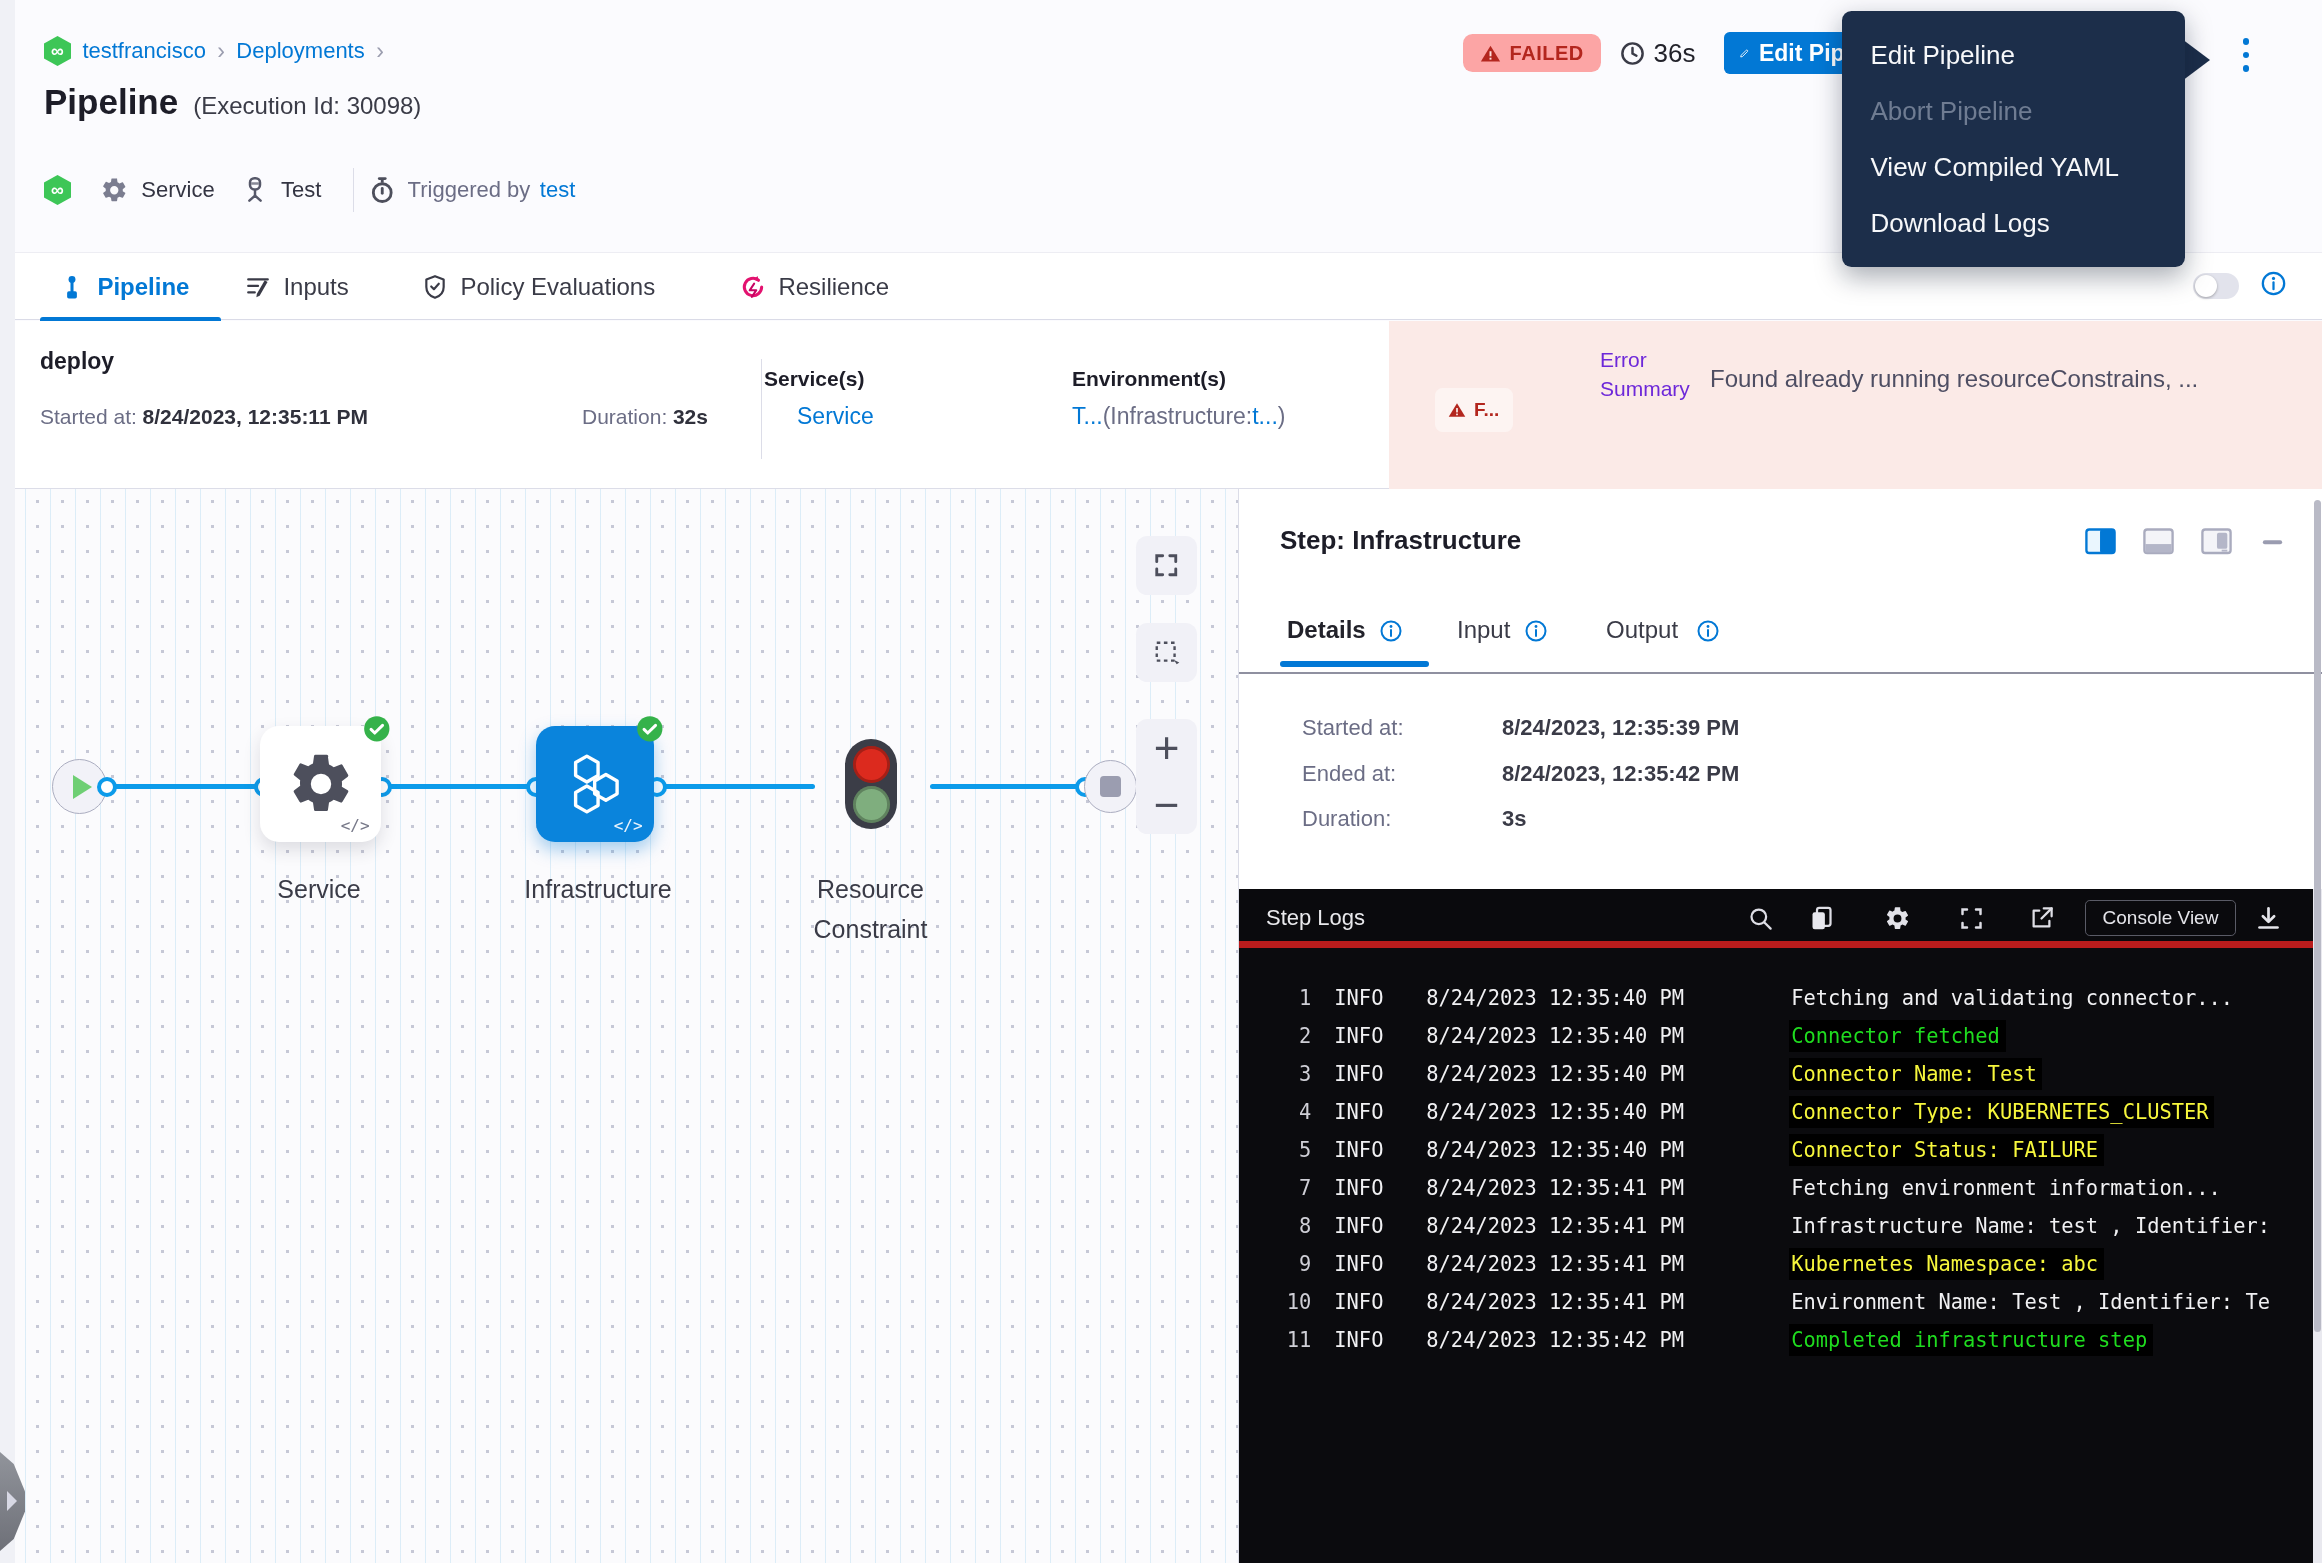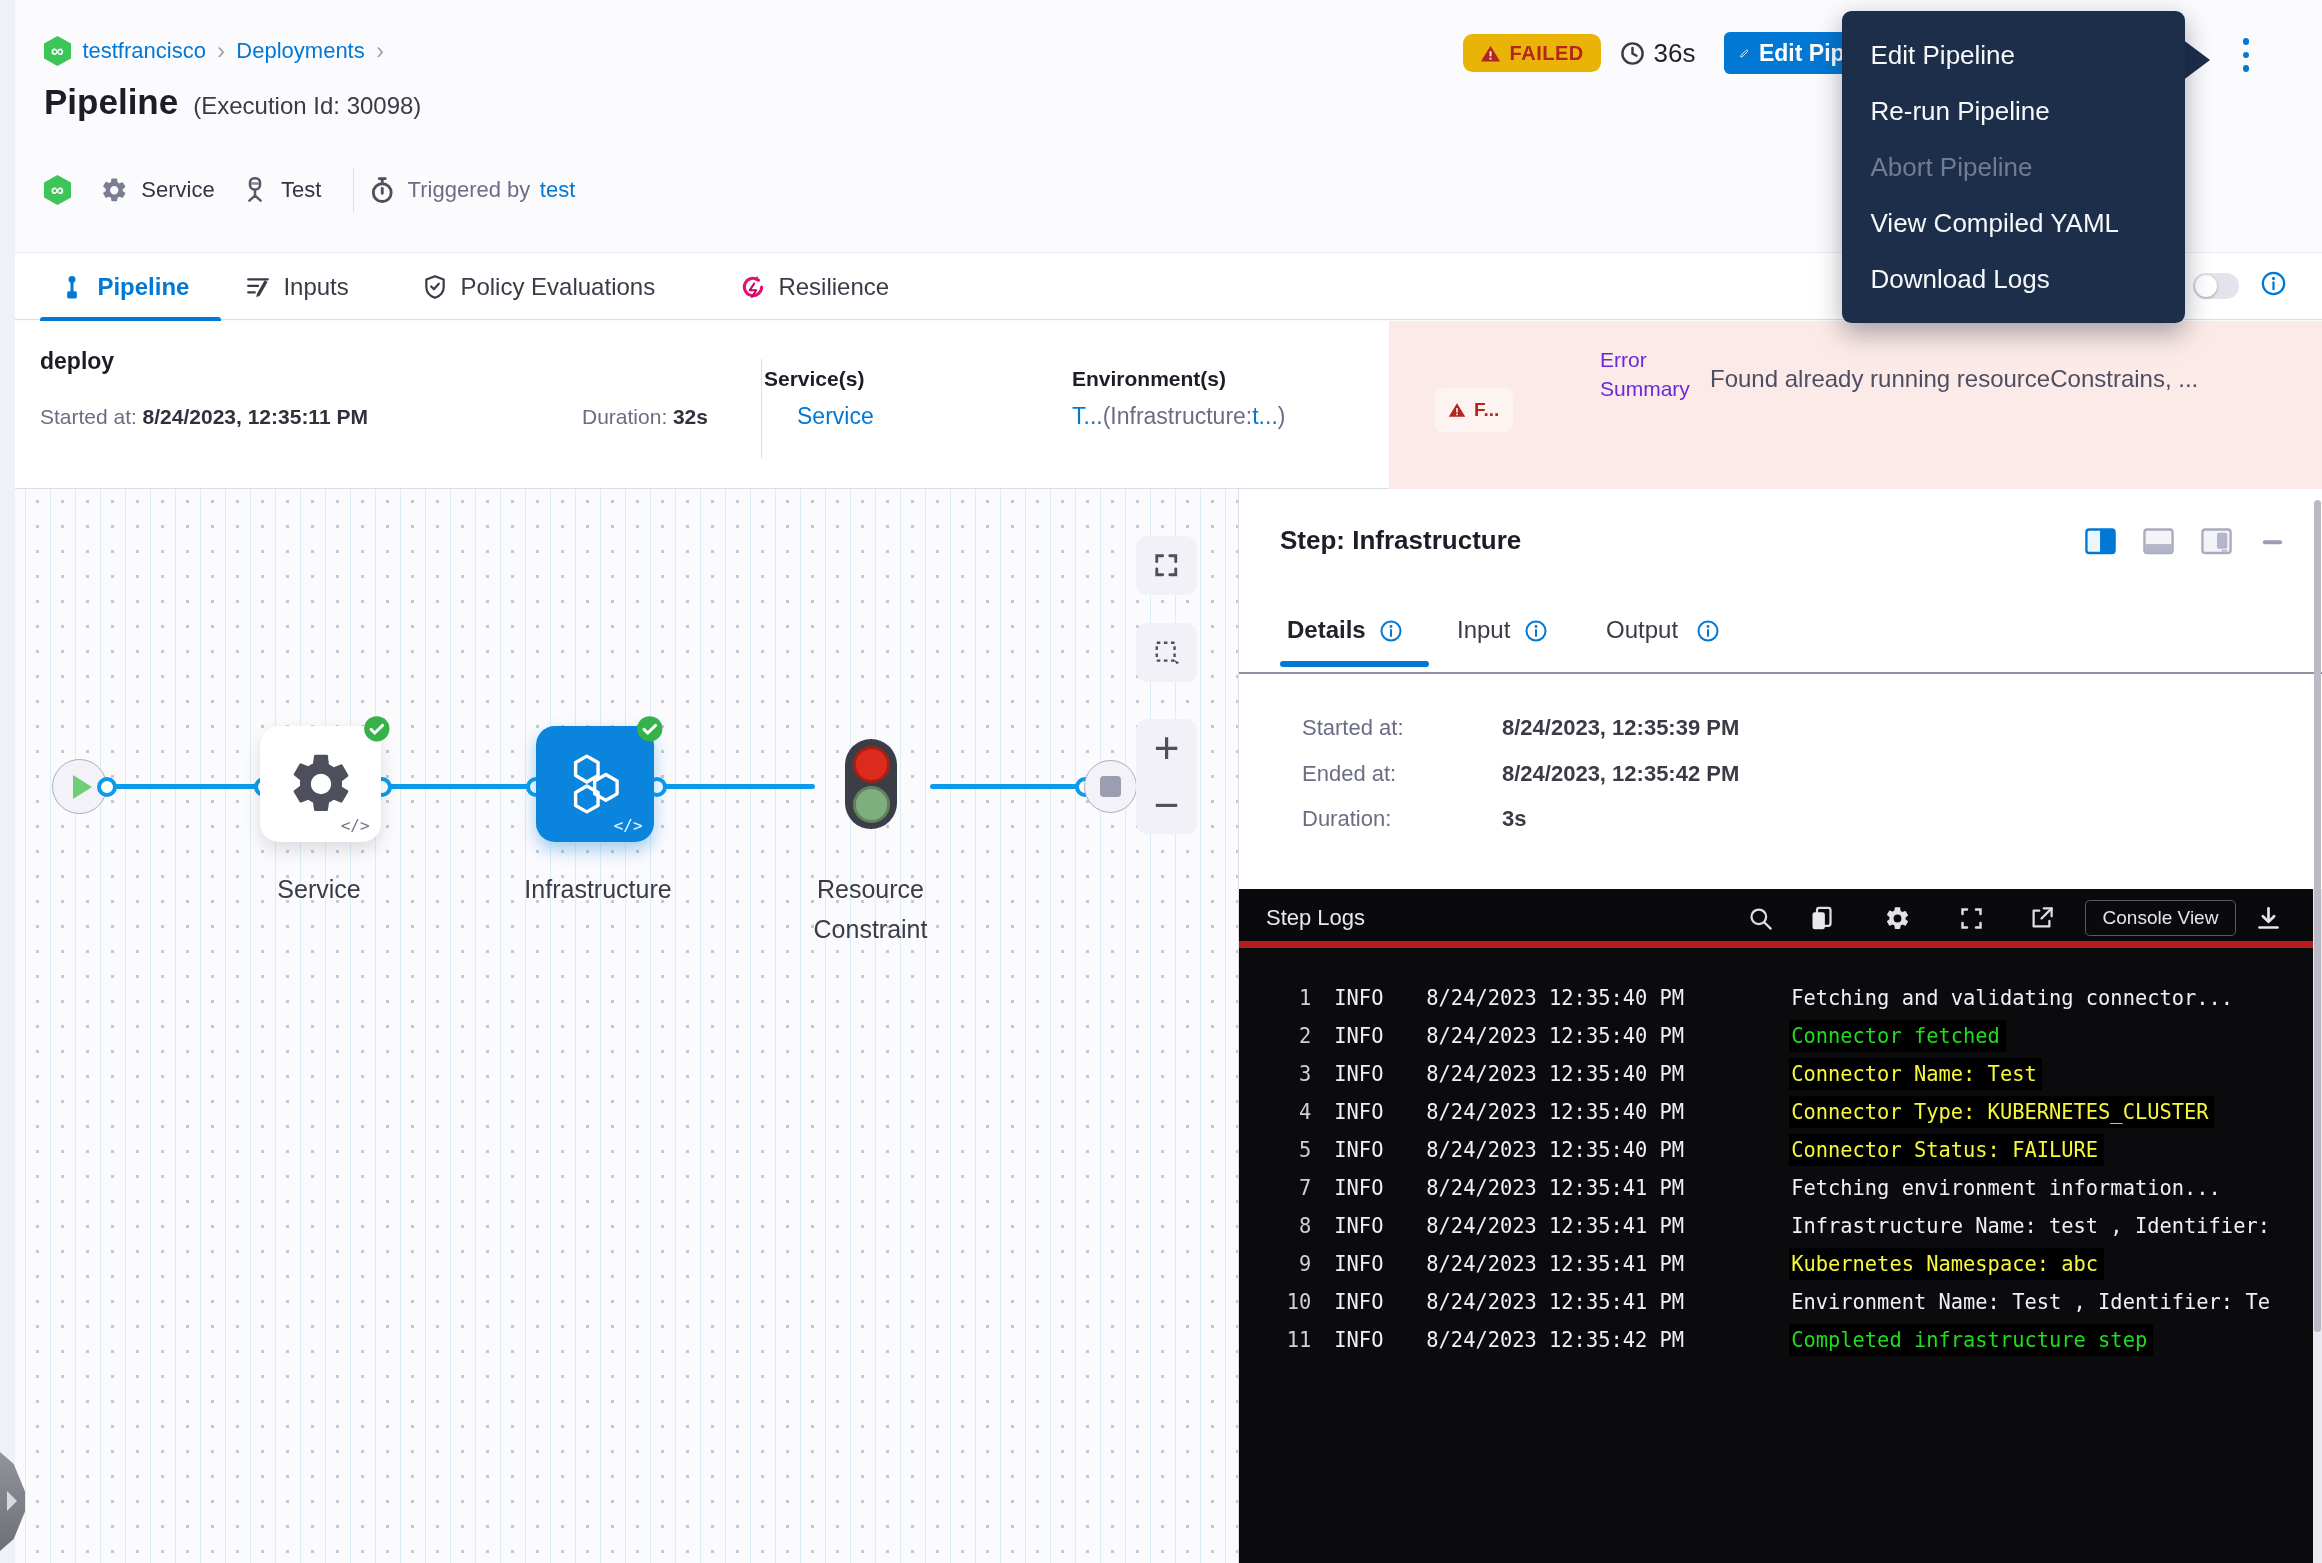--- a/index.html
+++ b/index.html
@@ -24,21 +24,21 @@
   .crumb-sep{color:#9b9daf;font-size:23px;}
   .title-row{left:44px;top:82px;display:flex;align-items:baseline;gap:15px;}
   .page-title{font-size:35px;font-weight:700;color:#1d1d28;}
   .exec-id{font-size:24px;color:#3a3b47;}
   .meta-row{left:44px;top:167px;height:46px;display:flex;align-items:center;}
   .meta-row .txt{font-size:22px;color:#333442;}
   .meta-row .muted{color:#6b6d85;}
   .meta-row .blue{color:#0278d5;}
   .vr{width:1px;height:44px;background:#dcdde8;}
 
-  .failed-badge{left:1463px;top:34px;height:38px;padding:0 17px;background:#eab308;border-radius:9.5px;
+  .failed-badge{left:1463px;top:34px;height:38px;padding:0 17px;background:#fca5a5;border-radius:9.5px;
     display:flex;align-items:center;gap:8.6px;}
   .failed-badge span{font-size:20px;font-weight:700;letter-spacing:0.5px;color:#b3261e;}
   .elapsed{left:1619px;top:38px;display:flex;align-items:center;gap:7.6px;font-size:26px;color:#22222a;}
   .edit-btn{left:1724px;top:32px;height:42px;width:173px;background:#0278d5;border-radius:5.7px;border:none;
     display:flex;align-items:center;gap:9.5px;padding:0 0 0 15px;color:#fff;font-size:23px;font-weight:600;
     overflow:hidden;white-space:nowrap;font-family:"Liberation Sans",sans-serif;}
   .kebab{left:2231px;top:34px;width:30px;height:42px;display:flex;flex-direction:column;align-items:center;justify-content:center;gap:6.7px;cursor:pointer;}
   .kebab i{width:6.7px;height:6.7px;border-radius:50%;background:#0278d5;}
 
   
@@ -442,21 +442,20 @@
     </div>
 
     <div class="scroll-track"></div>
     <div class="scroll-thumb"></div>
   </div>
 
   <div class="abs ctx-tail"></div>
   <div class="abs ctx-menu">
     <div>
         <div class="menu-item">Edit Pipeline</div>
-        <div class="menu-item">Re-run Pipeline</div>
         <div class="menu-item disabled">Abort Pipeline</div>
         <div class="menu-item">View Compiled YAML</div>
         <div class="menu-item">Download Logs</div>
       </div>
   </div>
 
   <div class="abs left-handle">
       <span class="arr"></span>
     </div>
 

